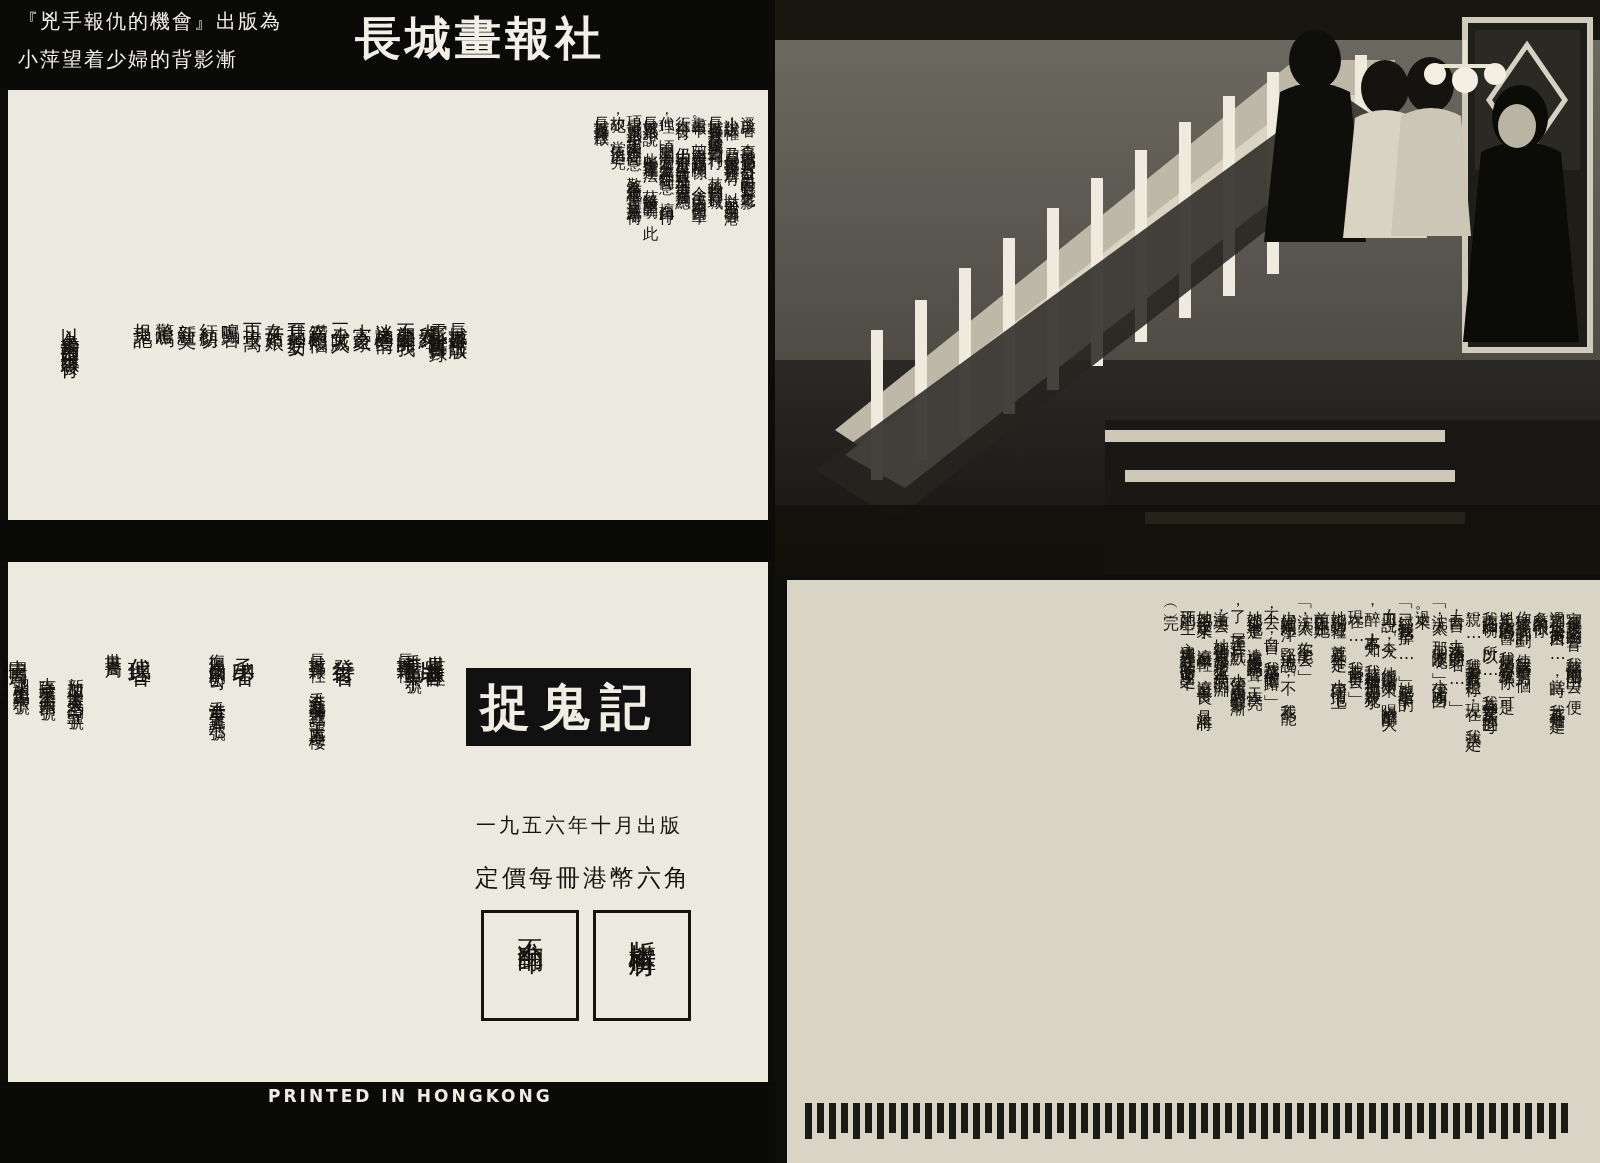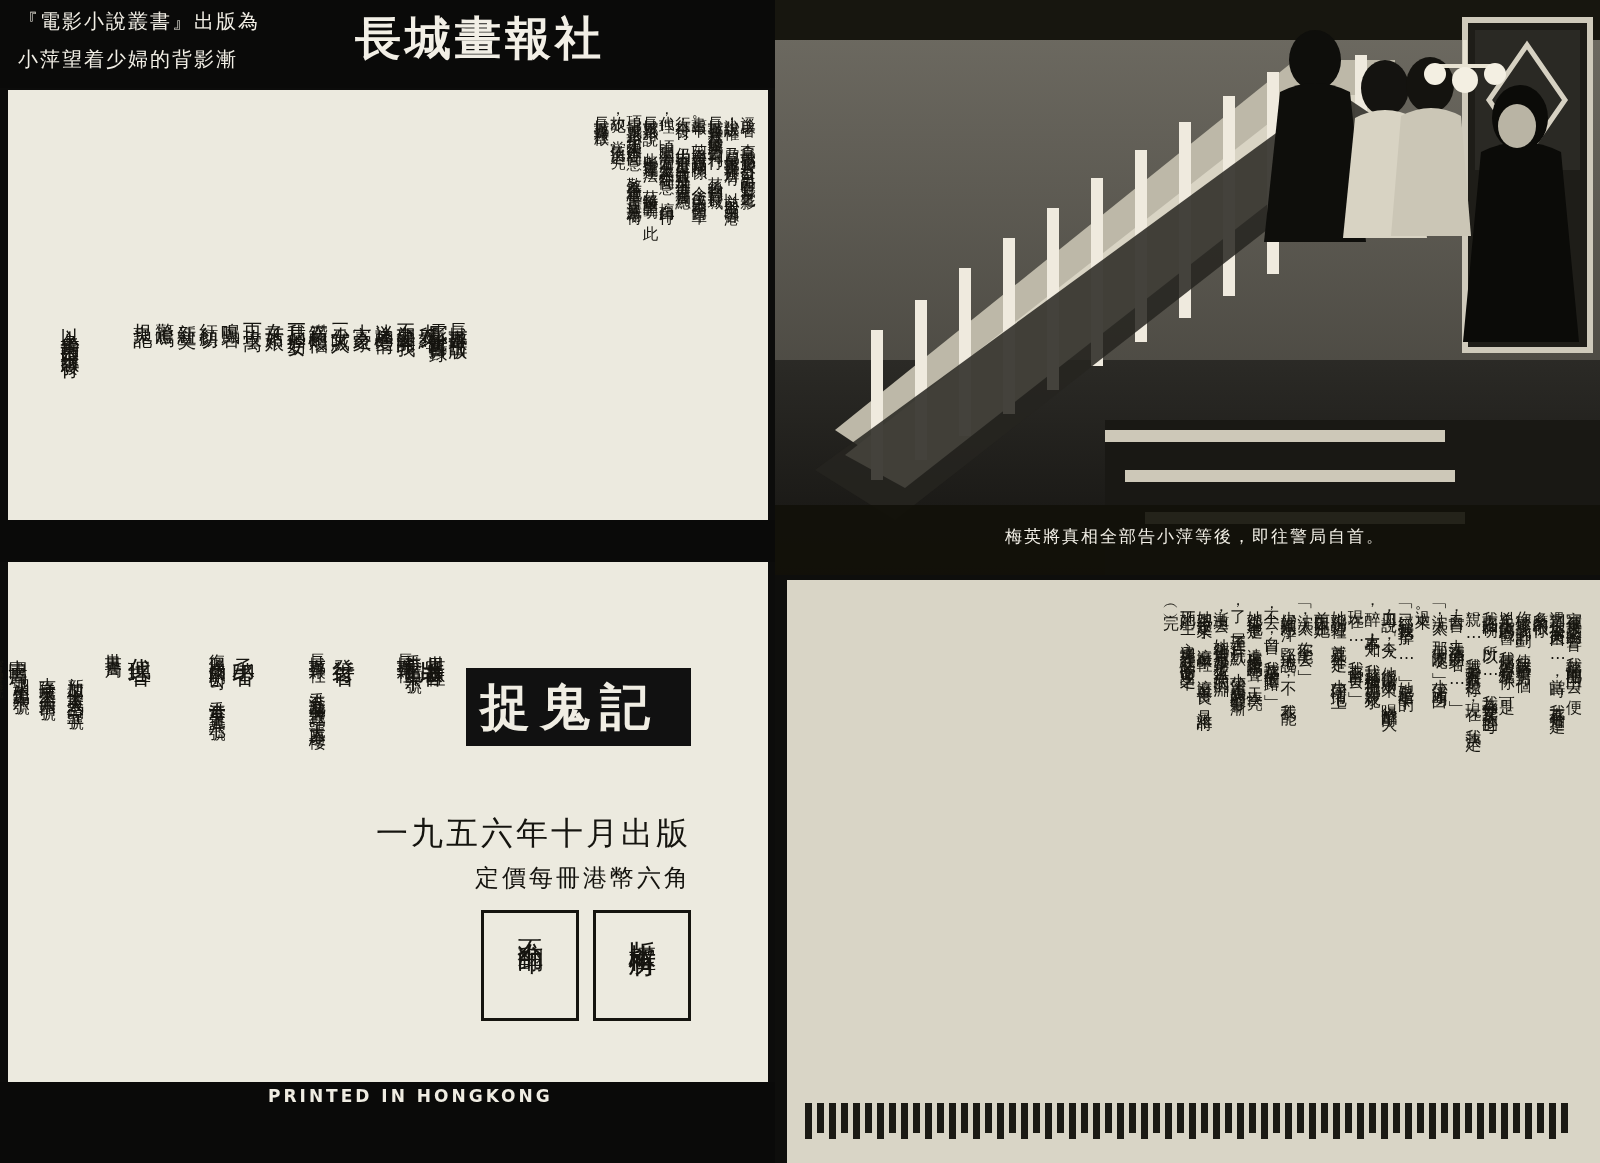--- a/index.html
+++ b/index.html
@@ -37,21 +37,21 @@
   .booklist{position:absolute;right:330px;top:218px;height:200px;display:flex;flex-direction:row-reverse;gap:2px;}
   .booklist .col{font-size:19px;}
 
   .tail{position:absolute;left:52px;top:222px;height:200px;display:flex;flex-direction:row-reverse;}
   .tail .col{font-size:19px;}
 
   
   .logo{position:absolute;left:466px;top:668px;width:225px;height:78px;background:#111;}
   .logo span{position:absolute;left:14px;top:6px;color:#f0ede3;font-size:50px;letter-spacing:10px;font-weight:bold;}
   .seriesline{position:absolute;right:78px;top:760px;font-size:30px;color:#15140f;letter-spacing:4px;white-space:nowrap;}
-  .dateline{position:absolute;right:84px;top:812px;font-size:32px;color:#15140f;letter-spacing:3px;white-space:nowrap;}
+  .dateline{position:absolute;right:92px;top:812px;font-size:20px;color:#15140f;letter-spacing:3px;white-space:nowrap;}
   .priceline{position:absolute;right:84px;top:862px;font-size:24px;color:#15140f;letter-spacing:3px;white-space:nowrap;}
   .boxr{position:absolute;top:910px;width:92px;height:105px;border:3px solid #15140f;}
   .boxr .v{position:absolute;left:50%;transform:translateX(-50%);top:6px;font-size:28px;}
   .box1{right:84px;} .box2{right:196px;}
   .box2 .v{font-size:26px;}
 
   .colophon{position:absolute;left:12px;top:640px;width:440px;height:400px;}
   .cRow{position:absolute;display:flex;flex-direction:row-reverse;align-items:flex-start;}
   .cLab{font-size:23px;}
   .cVal{font-size:17px;}
@@ -69,21 +69,21 @@
 </head>
 <body>
 
 <div class="page">
 
   <div class="left">
 
     <div class="masthead">
       <div class="mast-right">長城畫報社</div>
       <div class="mast-notice">
-        <div class="ln l1">『電影小說叢書』出版為</div>
+        <div class="ln l1">『兇手報仇的機會』出版為</div>
         <div class="ln l2">小萍望着少婦的背影漸</div>
       </div>
     </div>
 
     <div class="paperA">
 
       <div class="noticeblk">
         <div class="v col">逕啟者：查長城電影製片公司出品所有影片之電影</div>
         <div class="v col">小說版權，乃屬長城畫報社所有，以前曾交由香港</div>
         <div class="v col">長城畫報社及長城圖書公司刊行，其後附刊於長城</div>
@@ -248,21 +248,20 @@
 
         <g stroke="#e7e2d2" stroke-width="4" fill="none">
           <path d="M690 40 v26"></path>
             <path d="M660 66 h60"></path>
         </g>
         <circle cx="660" cy="74" r="11" fill="#f3efe2"></circle>
         <circle cx="690" cy="80" r="13" fill="#f3efe2"></circle>
         <circle cx="720" cy="74" r="11" fill="#f3efe2"></circle>
         <rect x="0" y="505" width="825" height="70" fill="#121109" opacity="0.9"></rect>
       </svg>
-      <div class="caption">梅英將真相全部告小萍等後，即往警局自首。</div>
     </div>
 
     <div class="textpage">
       <div class="story">
         <div class="v col">室裡傳來悉索的聲音，我驚惶地開門出去，便</div>
         <div class="v col">遇到了你來偷東西……當時，我真不知道是</div>
         <div class="v col">多麼的很你！</div>
         <div class="v col">你破壞了我的計劃，使我錯過了對另一個</div>
         <div class="v col">兇手報仇的機會，我便橫着心寃枉了你，可是</div>
         <div class="v col">我內疚神明，所以……我為你安葬了你的母</div>

